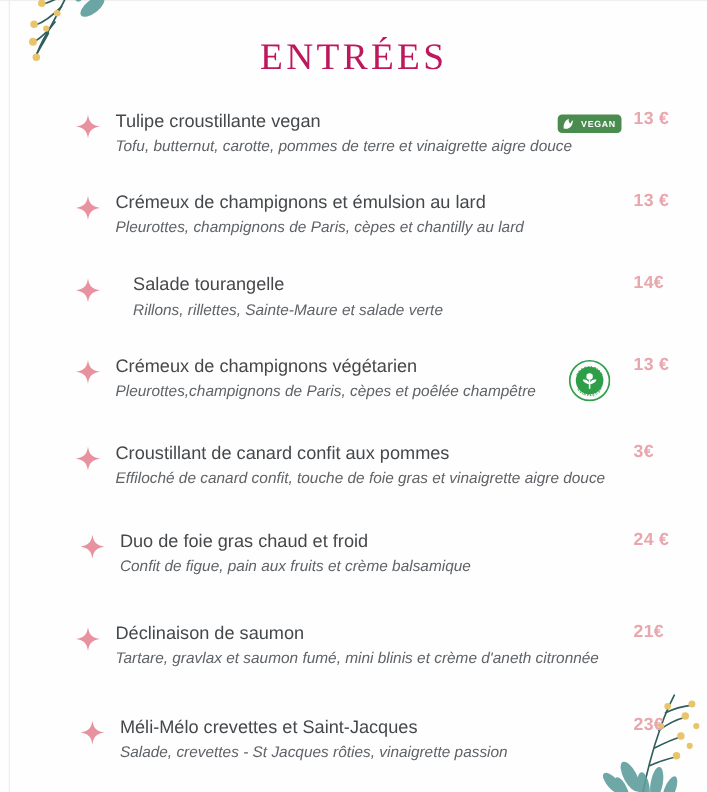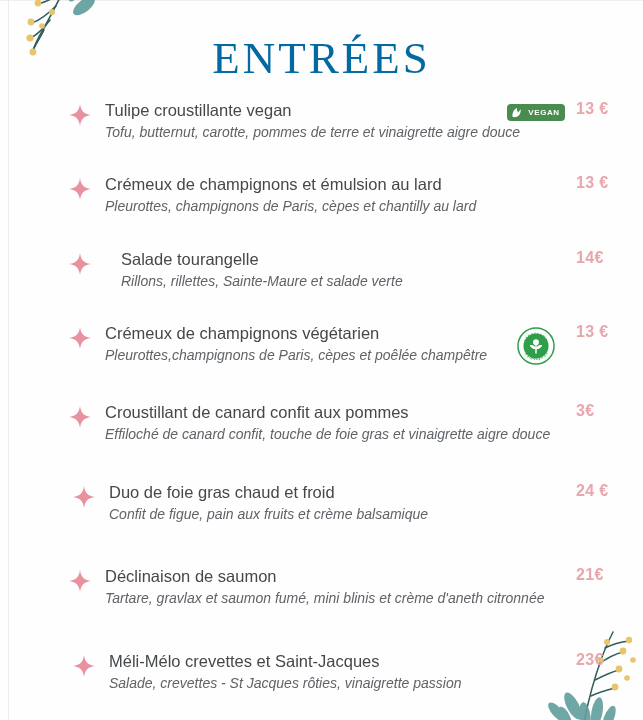--- a/index.html
+++ b/index.html
@@ -56,23 +56,23 @@
     pointer-events: none;
   }
 
   .section-title {
     position: absolute;
     top: 36px;
     left: 0;
     width: 643px;
     text-align: center;
     font-family: "Liberation Serif", serif;
-    font-size: 45px;
+    font-size: 34px;
     letter-spacing: 3px;
-    color: #0369a1;
+    color: #be185d;
     font-weight: 400;
     line-height: 1;
   }
 
   .menu {
     position: absolute;
     top: 100px;
     left: 17px;
     width: 643px;
   }

